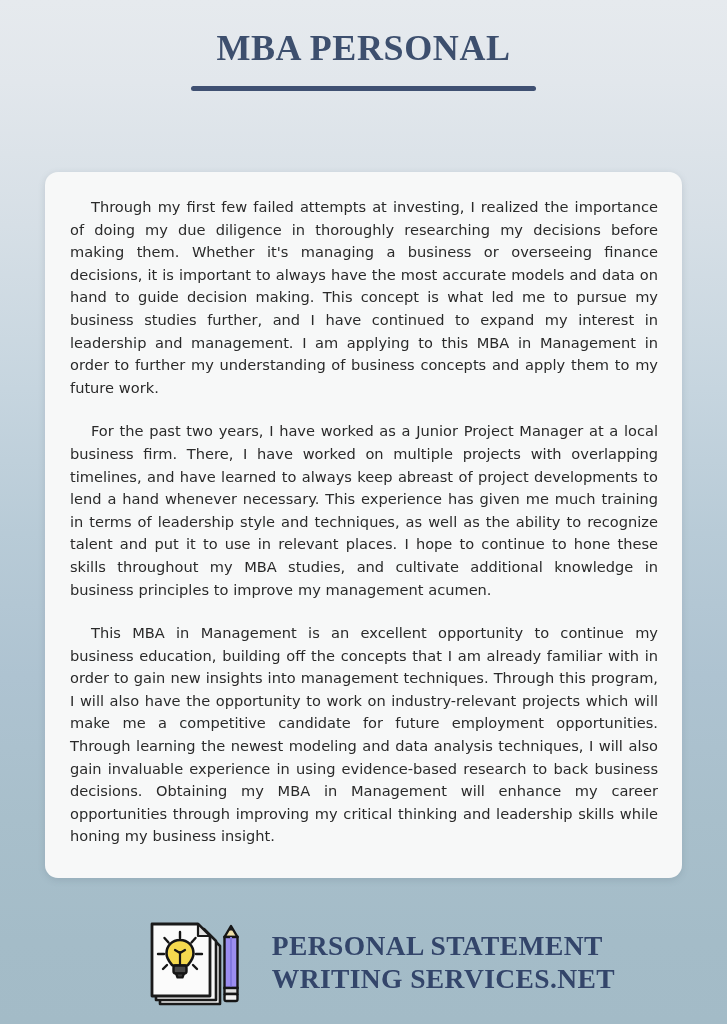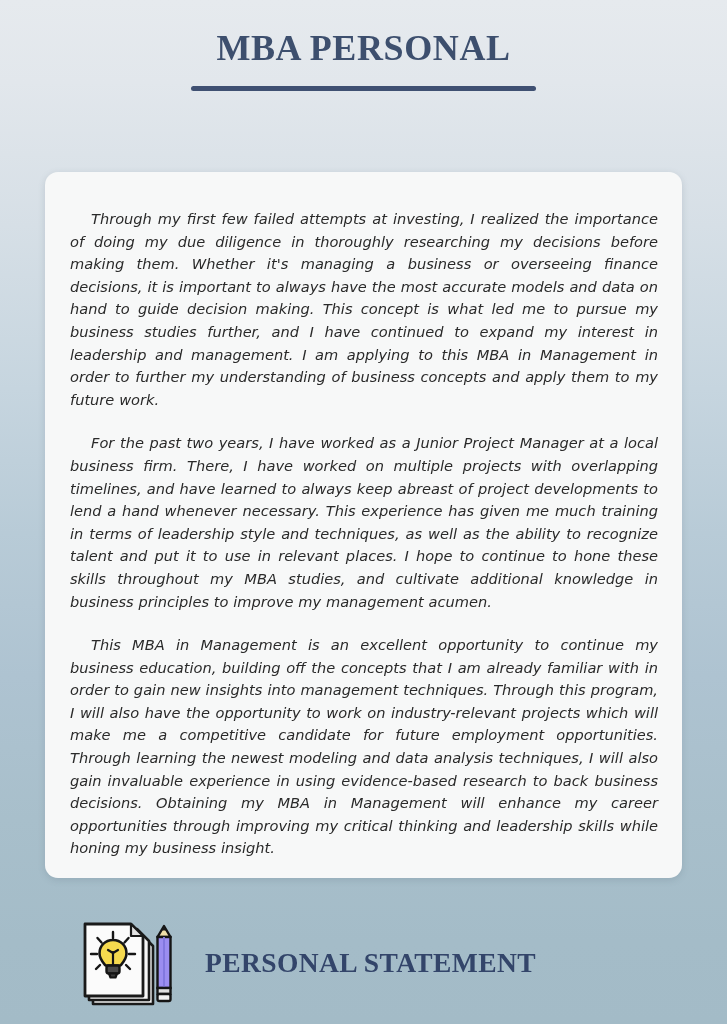--- a/index.html
+++ b/index.html
@@ -66,22 +66,21 @@
     left: 45px;
     top: 172px;
     width: 637px;
     height: 706px;
     background: #f7f8f8;
     border-radius: 13px;
     box-shadow: 0 2px 7px rgba(80, 100, 115, 0.20);
   }
 
   .card-inner {
-    padding: 36px 24px 0 25px;
-    font-style: italic;
+    padding: 24px 24px 0 25px;
   }
 
   .para {
     font-family: "DejaVu Sans", sans-serif;
     font-size: 14.6px;
     line-height: 22.6px;
     color: #2a2a2a;
     text-align: justify;
     text-indent: 21px;
     margin-bottom: 21px;
@@ -91,21 +90,21 @@
   .para:last-child { margin-bottom: 4px; }
 
   
   .footer {
     position: absolute;
     left: 0;
     top: 912px;
     width: 615px;
     display: flex;
     align-items: center;
-    justify-content: center;
+    justify-content: flex-end;
     gap: 18px;
   }
 
   .logo-mark {
     width: 108px;
     height: 100px;
     flex: 0 0 auto;
   }
 
   .logo-text {
@@ -179,17 +178,18 @@
         <line x1="85" y1="25" x2="85" y2="76" stroke="#8278df" stroke-width="2"></line>
 
         <rect x="78.5" y="76" width="13" height="6" fill="#e0e0e0" stroke="#151515" stroke-width="2.4"></rect>
 
         <rect x="78.5" y="82" width="13" height="7" rx="1.8" fill="#f2f2f2" stroke="#151515" stroke-width="2.4"></rect>
       </svg>
     </span>
 
     <span class="logo-text">
       <span class="logo-text-line">PERSONAL STATEMENT</span>
+      <span class="logo-text-line">WRITING SERVICES.NET</span>
     </span>
 
   </div>
 
 </div>
 
 </body></html>

